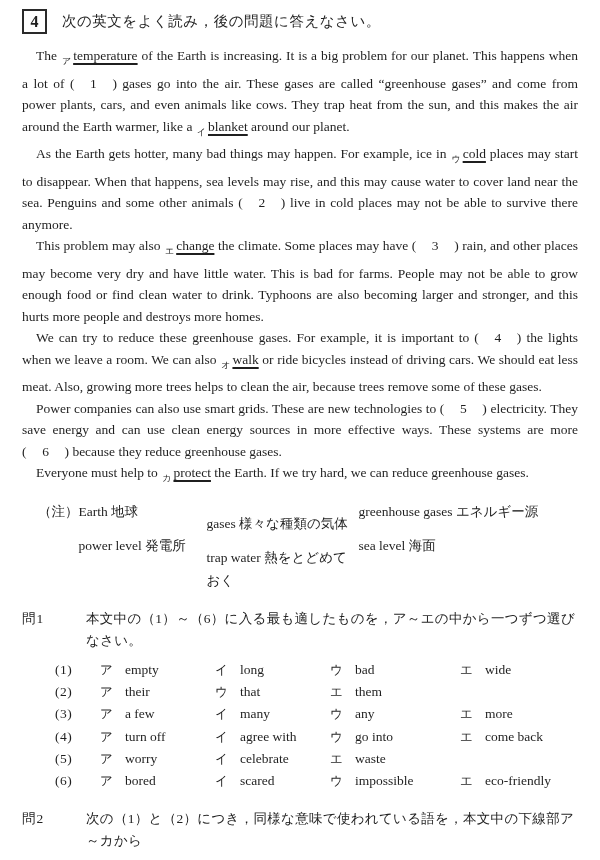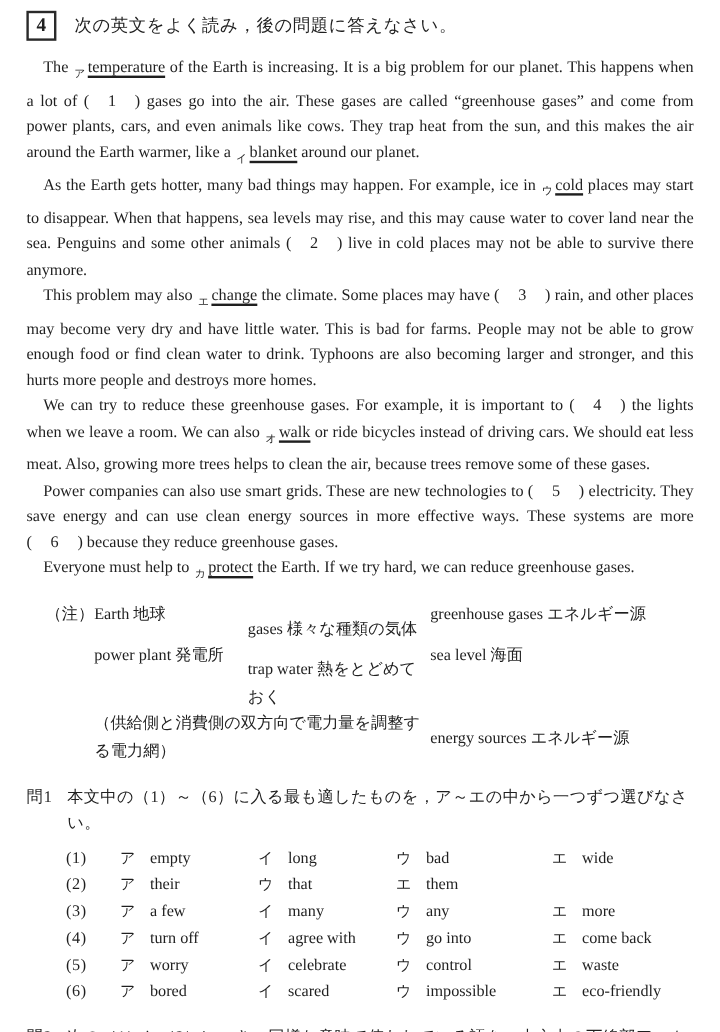--- a/index.html
+++ b/index.html
@@ -54,21 +54,21 @@
   .notes-table { flex: 1; }
   .notes-row { display: flex; }
   .notes-cell { flex: 0 0 auto; }
   .notes-row .notes-cell:nth-child(1) { width: 128px; }
   .notes-row .notes-cell:nth-child(2) { width: 152px; margin-top: 12px; }
   .notes-row .notes-cell:last-child { width: auto; }
   .notes-cell.wide { width: 280px !important; }
 
   
   .q-block { margin-top: 16px; }
-  .q-header { display: grid; grid-template-columns: 34px auto; line-height: 22px; }
+  .q-header { display: grid; grid-template-columns: 34px auto; line-height: 22px; gap: 30px; }
   .q-label { letter-spacing: 1px; }
   .q-instruction { letter-spacing: 0.3px; }
 
   
   .q1-options { margin: 7px 0 0 33px; }
   .opt-row {
     display: grid;
     grid-template-columns: 45px 115px 115px 130px auto;
     line-height: 21.2px;
   }
@@ -97,27 +97,23 @@
 
 <div class="notes">
   <div class="notes-label">（注）</div>
   <div class="notes-table">
       <div class="notes-row">
         <span class="notes-cell">Earth 地球</span>
         <span class="notes-cell">gases 様々な種類の気体</span>
         <span class="notes-cell">greenhouse gases エネルギー源</span>
       </div>
       <div class="notes-row">
-        <span class="notes-cell">power plant 発電所</span>
+        <span class="notes-cell">power level 発電所</span>
         <span class="notes-cell">trap water 熱をとどめておく</span>
         <span class="notes-cell">sea level 海面</span>
-      </div>
-      <div class="notes-row">
-        <span class="notes-cell wide">（供給側と消費側の双方向で電力量を調整する電力網）</span>
-        <span class="notes-cell">energy sources エネルギー源</span>
       </div>
     </div>
 </div>
 
 <div class="q-block">
   <div class="q-header">
     <span class="q-label">問1</span>
     <span class="q-instruction">本文中の（1）～（6）に入る最も適したものを，ア～エの中から一つずつ選びなさい。</span>
   </div>
   <div class="q1-options">
@@ -145,21 +141,20 @@
         <span class="opt-num">(4)</span>
         <span class="opt-cell"><span class="opt-mark">ア</span><span>turn off</span></span>
         <span class="opt-cell"><span class="opt-mark">イ</span><span>agree with</span></span>
         <span class="opt-cell"><span class="opt-mark">ウ</span><span>go into</span></span>
         <span class="opt-cell"><span class="opt-mark">エ</span><span>come back</span></span>
       </div>
       <div class="opt-row">
         <span class="opt-num">(5)</span>
         <span class="opt-cell"><span class="opt-mark">ア</span><span>worry</span></span>
         <span class="opt-cell"><span class="opt-mark">イ</span><span>celebrate</span></span>
-        <span class="opt-cell"><span class="opt-mark">ウ</span><span>control</span></span>
         <span class="opt-cell"><span class="opt-mark">エ</span><span>waste</span></span>
       </div>
       <div class="opt-row">
         <span class="opt-num">(6)</span>
         <span class="opt-cell"><span class="opt-mark">ア</span><span>bored</span></span>
         <span class="opt-cell"><span class="opt-mark">イ</span><span>scared</span></span>
         <span class="opt-cell"><span class="opt-mark">ウ</span><span>impossible</span></span>
         <span class="opt-cell"><span class="opt-mark">エ</span><span>eco-friendly</span></span>
       </div>
     </div>

